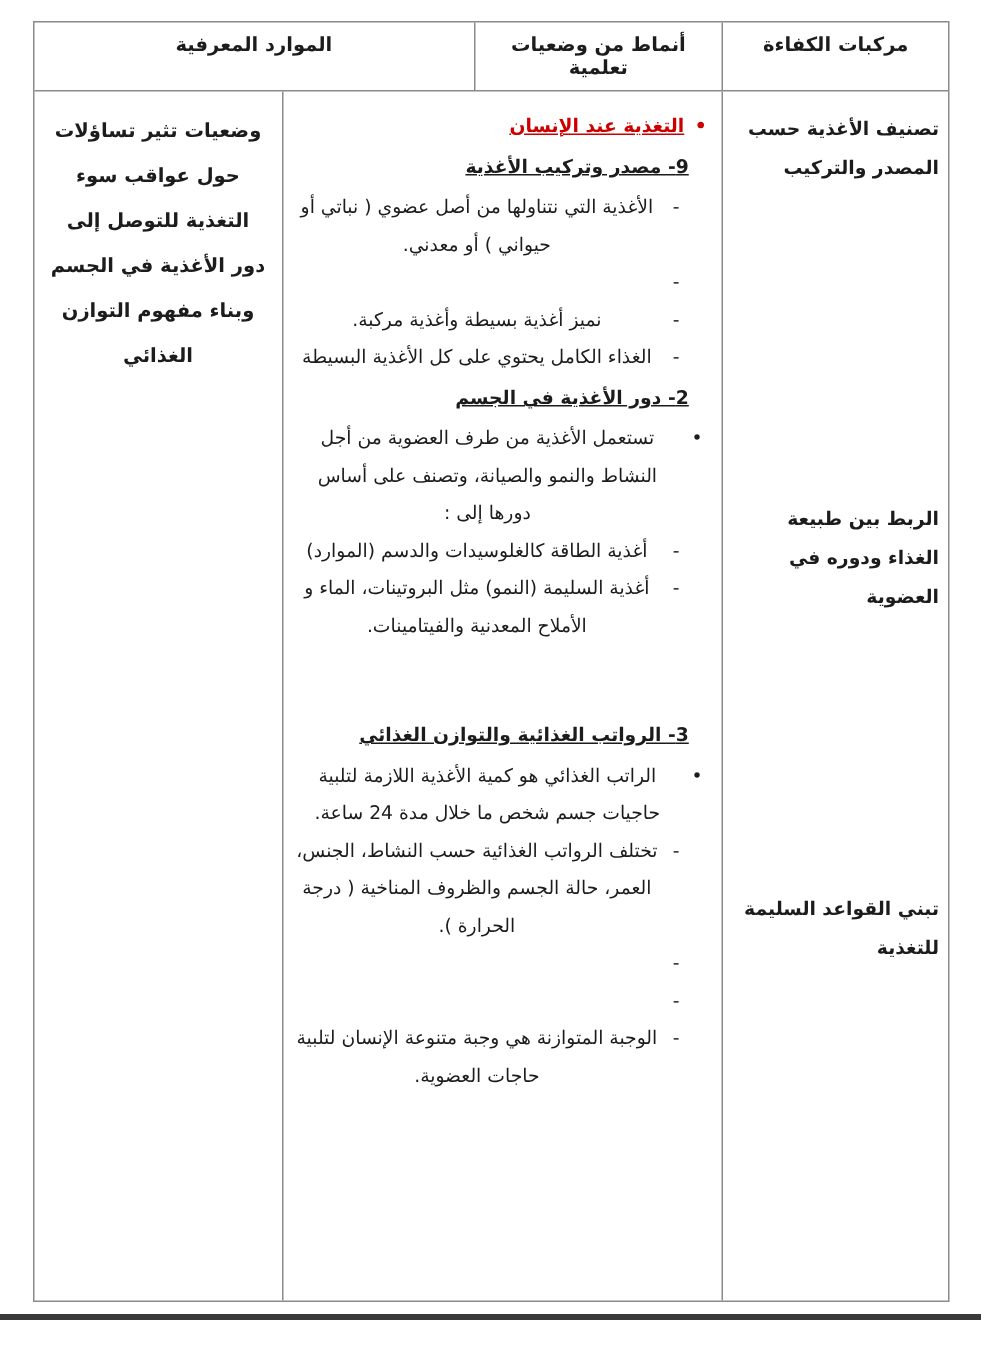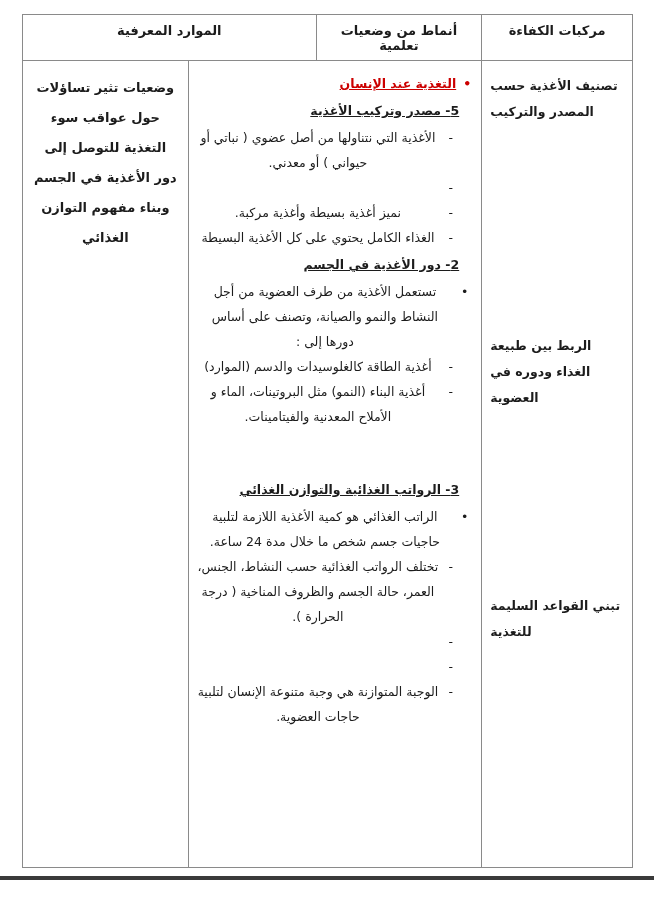--- a/index.html
+++ b/index.html
@@ -21,21 +21,21 @@
   .t-row > .cell:not(:first-child) { border-right: 1px solid #8a8a8a; }
   .col-comp { width: 24.6%; }
   .col-res  { width: 48.2%; }
   .col-sit  { width: 27.2%; }
   .head-cell {
     text-align: center; font-weight: bold; font-size: 13px;
     padding: 8px 4px 7px;
   }
   
   .comp-cell { position: relative; font-size: 12.5px; font-weight: bold; line-height: 26px; }
-  .comp-block { position: absolute; right: 6px; left: 8px; text-align: left; }
+  .comp-block { position: absolute; right: 6px; left: 8px; text-align: right; }
   .comp-1 { top: 12px; }
   .comp-2 { top: 272px; }
   .comp-3 { top: 532px; }
   
   .res-cell { padding: 10px 10px 10px 8px; font-size: 12.5px; line-height: 25px; }
   .main-title { display: flex; gap: 7px; font-weight: bold; }
   .main-title .marker { flex: none; }
   .main-title .txt { text-decoration: underline; }
   .red { color: #cc0000; }
   .section { margin-top: 2px; }
@@ -82,21 +82,21 @@
       </div>
 
       <div class="cell col-res res-cell">
 
         <div class="main-title red">
           <span class="marker">•</span>
           <span class="txt">التغذية عند الإنسان</span>
         </div>
 
         <div class="section sec-1">
-          <div class="sec-heading">5- مصدر وتركيب الأغذية</div>
+          <div class="sec-heading">9- مصدر وتركيب الأغذية</div>
           <div class="item dash">
             <span class="marker">-</span>
             <span class="txt">الأغذية التي نتناولها من أصل عضوي ( نباتي أو حيواني ) أو معدني.</span>
           </div>
           <div class="item dash">
             <span class="marker">-</span>
           </div>
           <div class="item dash">
             <span class="marker">-</span>
             <span class="txt">نميز أغذية بسيطة وأغذية مركبة.</span>
@@ -112,21 +112,21 @@
           <div class="item bullet">
             <span class="marker">•</span>
             <span class="txt">تستعمل الأغذية من طرف العضوية من أجل النشاط والنمو والصيانة، وتصنف على أساس دورها إلى :</span>
           </div>
           <div class="item dash">
             <span class="marker">-</span>
             <span class="txt">أغذية الطاقة كالغلوسيدات والدسم (الموارد)</span>
           </div>
           <div class="item dash">
             <span class="marker">-</span>
-            <span class="txt">أغذية البناء (النمو) مثل البروتينات، الماء و الأملاح المعدنية والفيتامينات.</span>
+            <span class="txt">أغذية السليمة (النمو) مثل البروتينات، الماء و الأملاح المعدنية والفيتامينات.</span>
           </div>
         </div>
 
         <div class="section sec-3">
           <div class="sec-heading">3- الرواتب الغذائية والتوازن الغذائي</div>
           <div class="item bullet">
             <span class="marker">•</span>
             <span class="txt">الراتب الغذائي هو كمية الأغذية اللازمة لتلبية حاجيات جسم شخص ما خلال مدة 24 ساعة.</span>
           </div>
           <div class="item dash">

